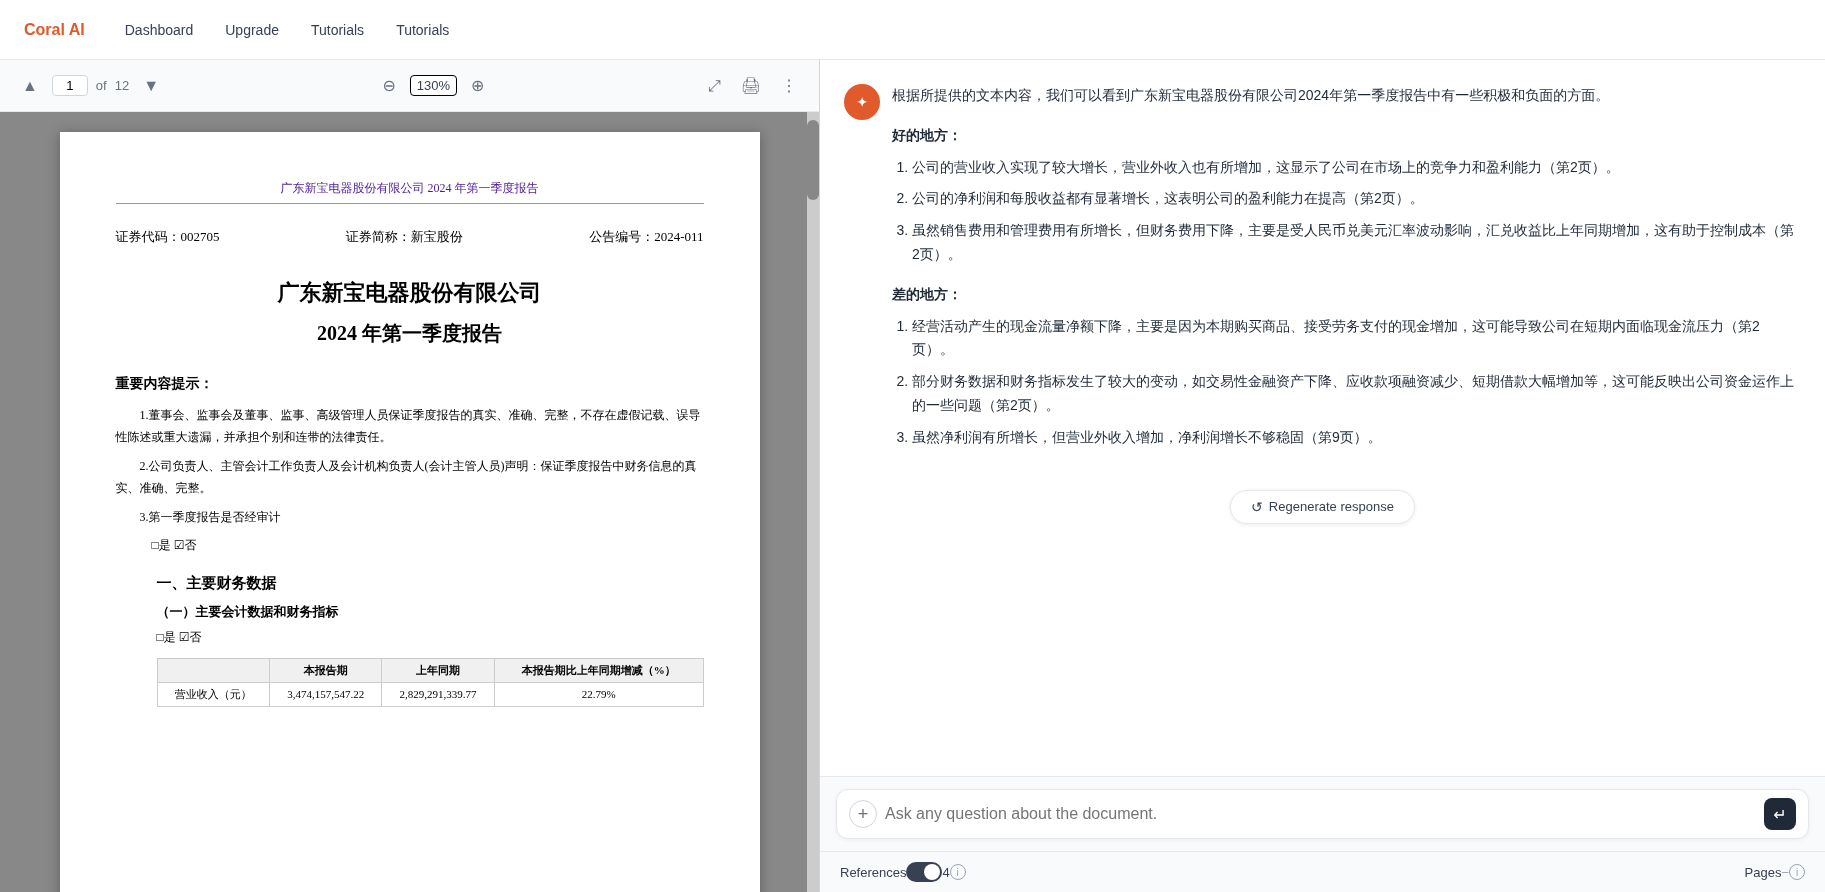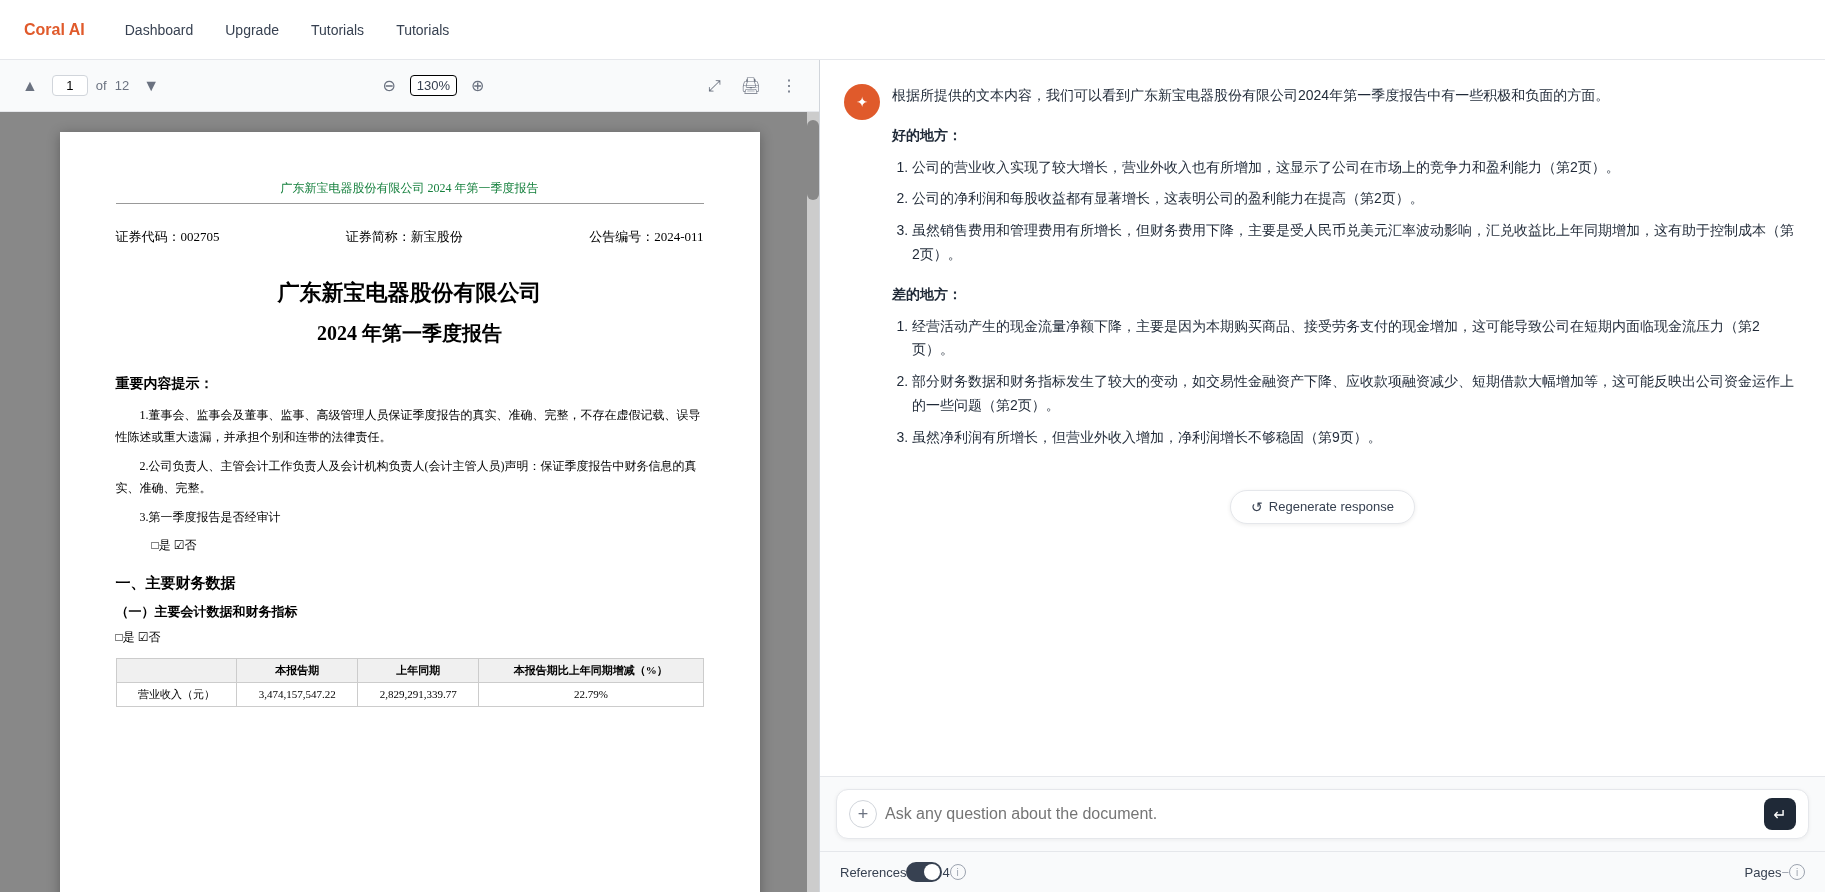--- a/index.html
+++ b/index.html
@@ -123,21 +123,21 @@
       height: 80px;
       background: #888;
       border-radius: 6px;
       margin-top: 8px;
     }
 
     
     .doc-header {
       text-align: center;
       font-size: 12px;
-      color: #15803d;
+      color: #4c1d95;
       border-bottom: 1px solid #999;
       padding-bottom: 6px;
       margin-bottom: 24px;
     }
     .doc-meta {
       display: flex;
       justify-content: space-between;
       font-size: 13px;
       margin-bottom: 32px;
     }
@@ -159,20 +159,21 @@
       margin-bottom: 12px;
     }
     .doc-body-text {
       font-size: 12px;
       line-height: 1.8;
       margin-bottom: 8px;
       text-indent: 2em;
     }
     .doc-section {
       margin-top: 20px;
+      margin-left: 41px;
     }
     .doc-h1 {
       font-size: 15px;
       font-weight: bold;
       margin-bottom: 10px;
       margin-top: 16px;
     }
     .doc-h2 {
       font-size: 13px;
       font-weight: bold;

